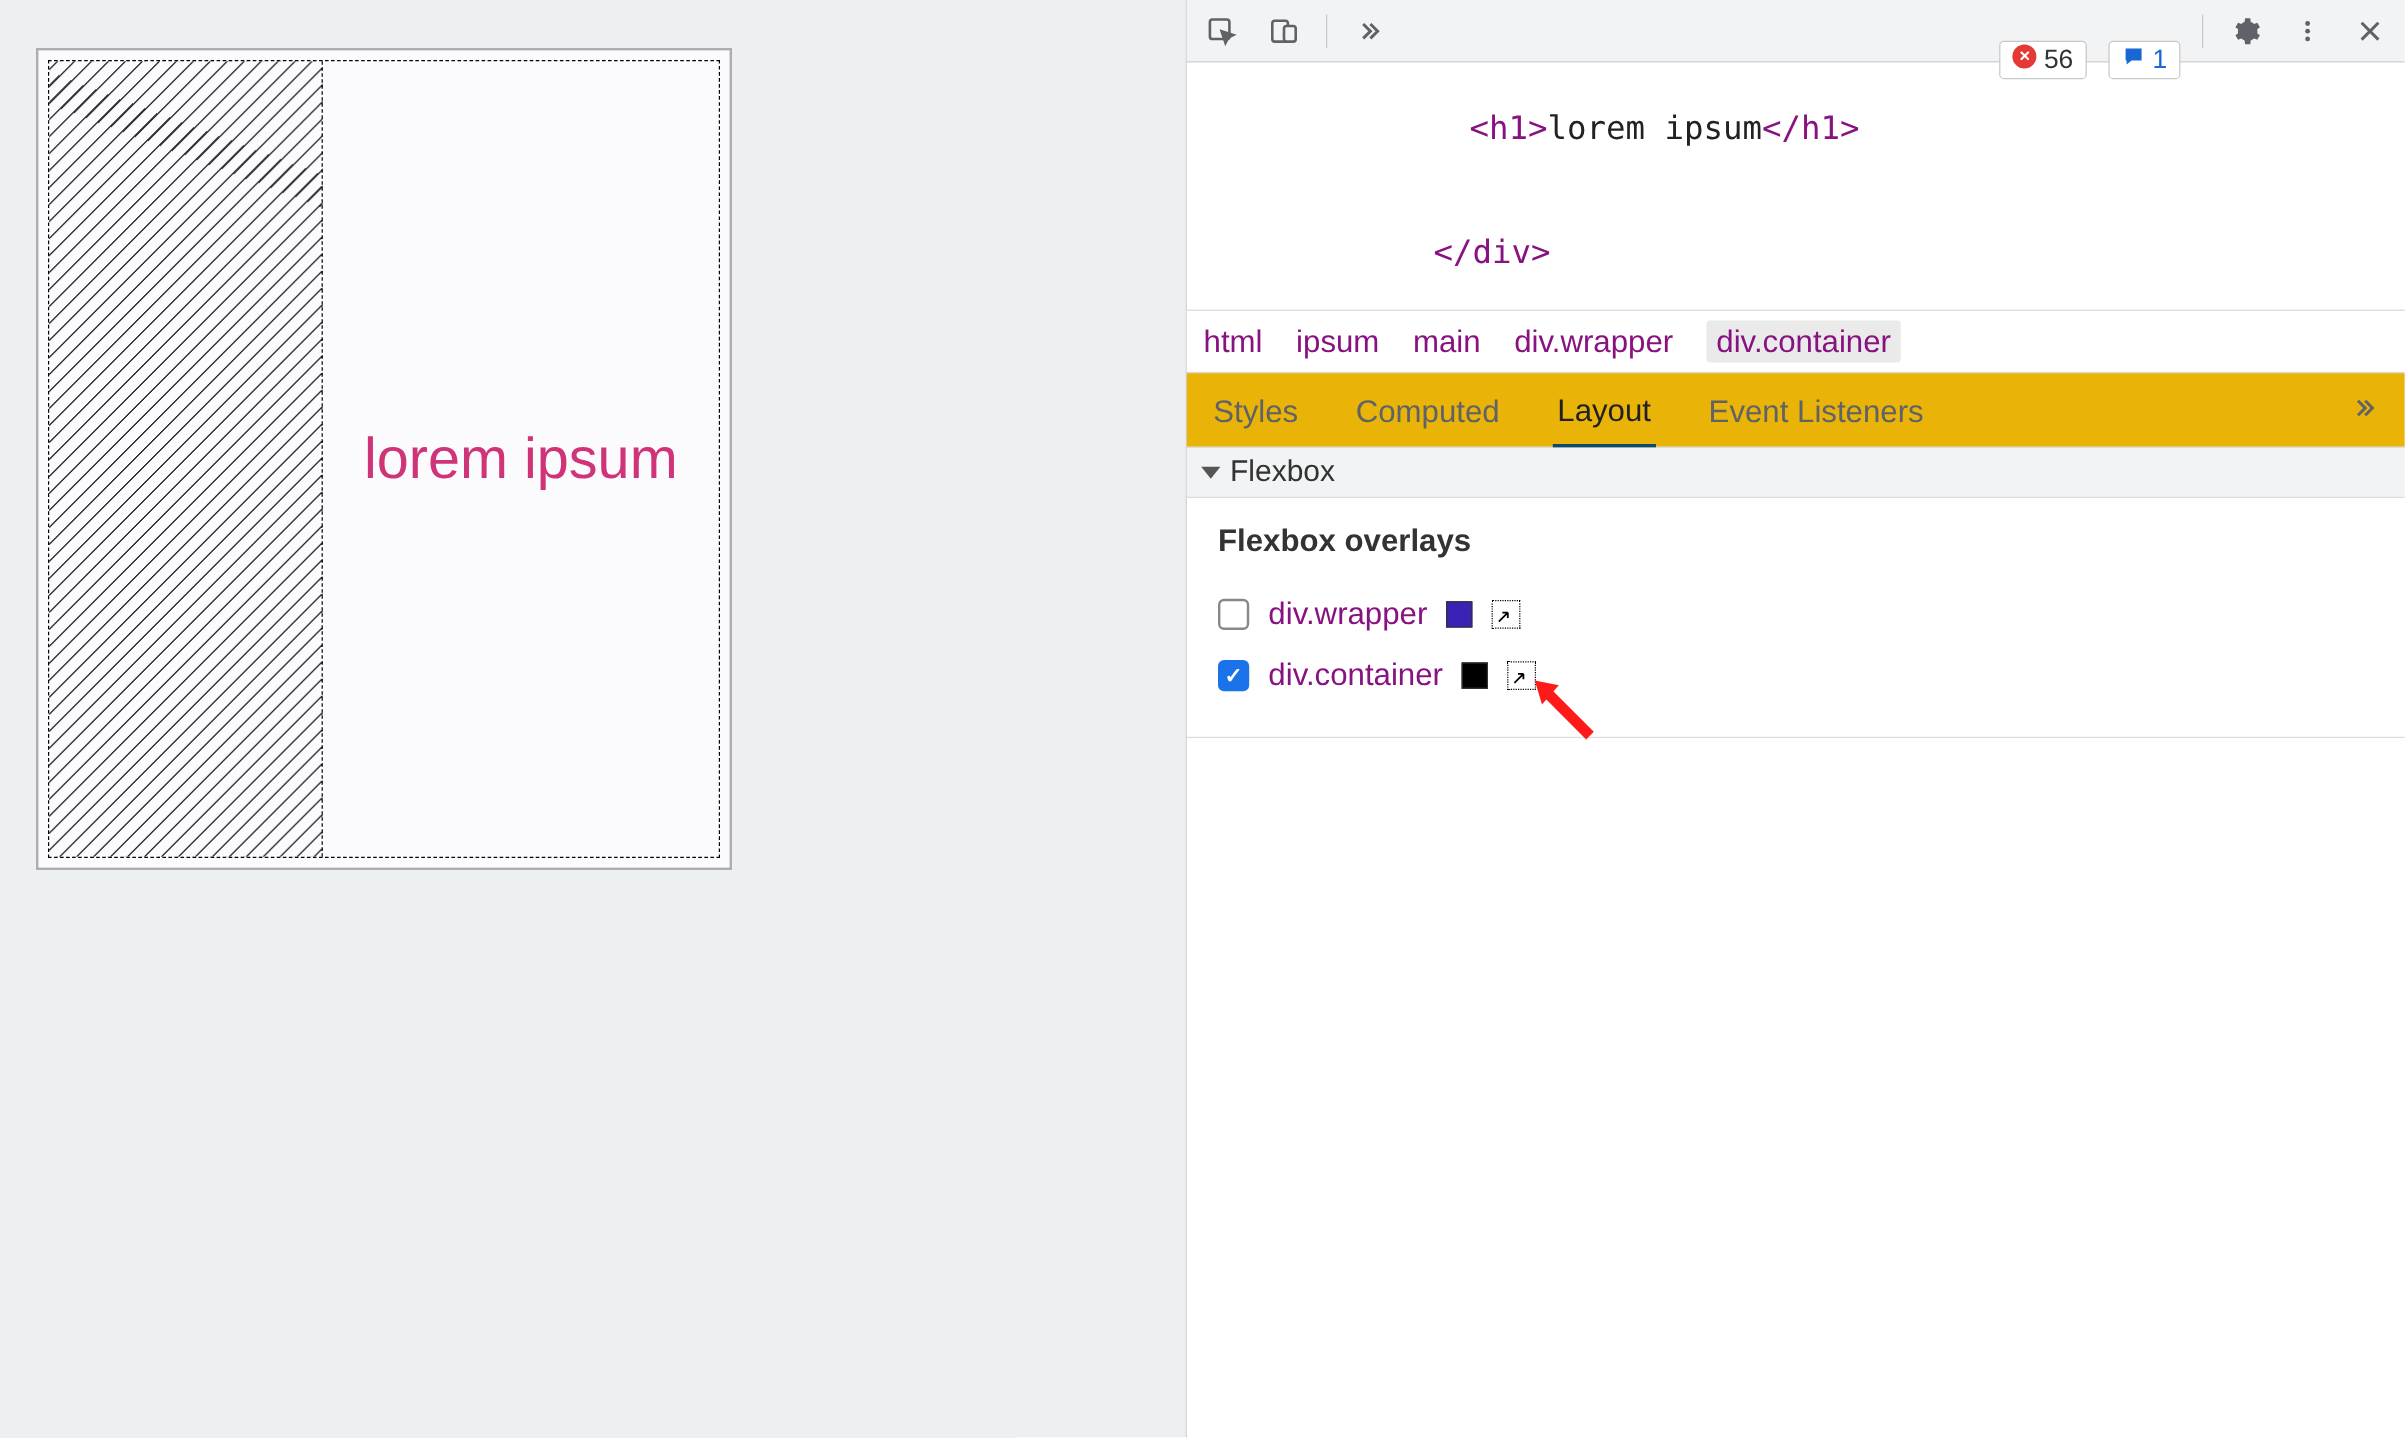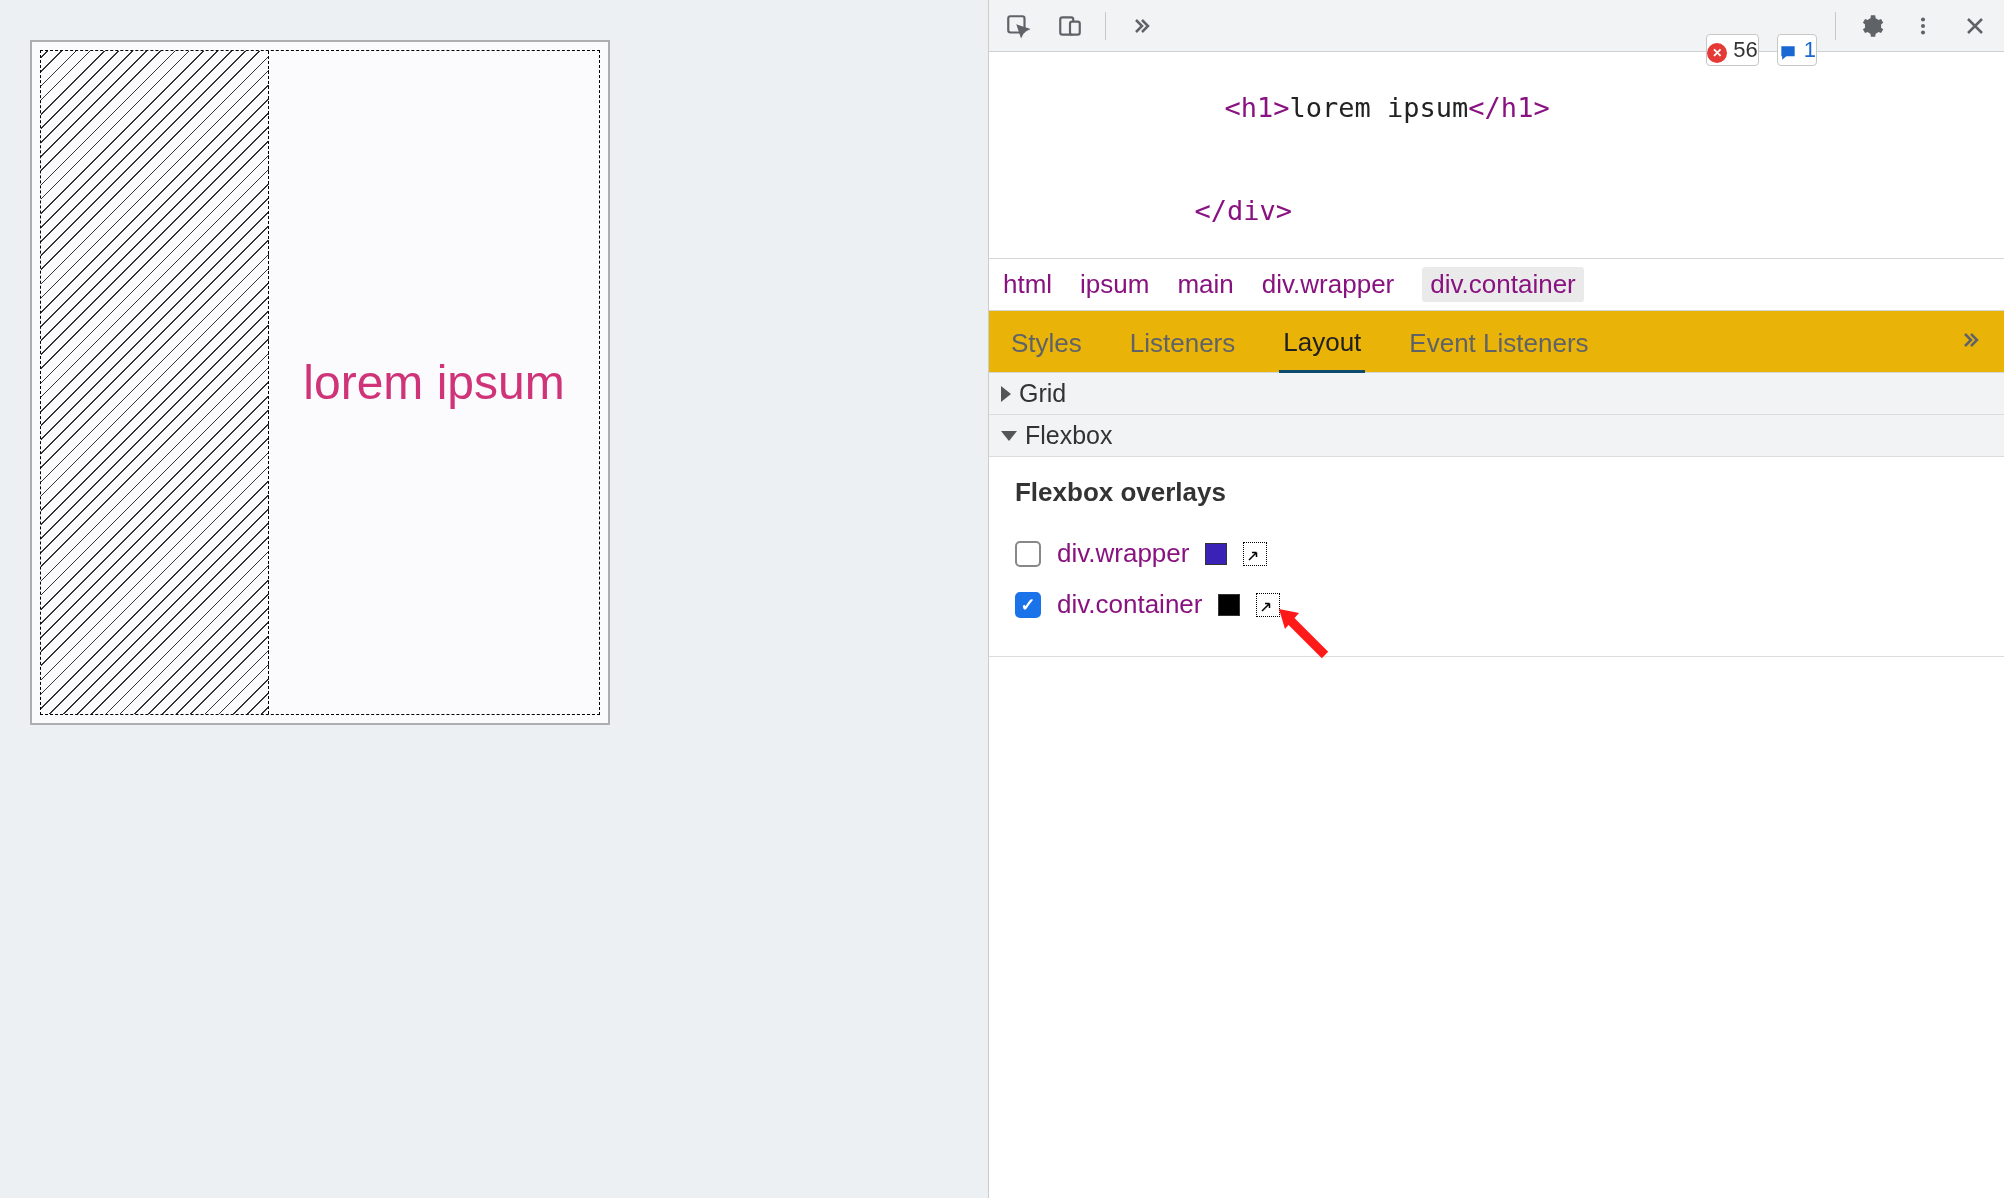--- a/index.html
+++ b/index.html
@@ -83,25 +83,25 @@
   }
   .toolbar .spacer { flex: 1; }
   .toolbar svg { display: block; }
   .icon-btn {
     width: 34px; height: 34px;
     display: flex; align-items: center; justify-content: center;
     cursor: pointer;
   }
   .badge {
     display: flex;
-    align-items: flex-end;
+    align-items: flex-start;
     gap: 6px;
     border: 1px solid #c7c7c7;
     border-radius: 4px;
-    padding: 2px 0;
+    padding: 2px 10px;
     font-size: 22px;
     font-weight: 500;
     background: #fff;
     cursor: pointer;
     margin-top: 48px;
   }
   .badge .dot-err {
     width: 20px; height: 20px; border-radius: 50%; background: #e53935;
     display: flex; align-items: center; justify-content: center;
   }
@@ -339,34 +339,30 @@
   <div class="breadcrumb">
     <span class="crumb">html</span>
     <span class="crumb">ipsum</span>
     <span class="crumb">main</span>
     <span class="crumb">div.wrapper</span>
     <span class="crumb selected">div.container</span>
   </div>
 
   <div class="subtabs">
     <div class="tab">Styles</div>
-    <div class="tab">Listeners</div>
+    <div class="tab">Computed</div>
     <div class="tab active">Layout</div>
     <div class="tab">Event Listeners</div>
     <div class="tab more">
       <svg width="24" height="24" viewBox="0 0 24 24" fill="#5f6368">
         <path d="M7 6 L13 12 L7 18 M13 6 L19 12 L13 18" stroke="#5f6368" stroke-width="2.5" fill="none"></path>
       </svg>
     </div>
   </div>
 
-  <div class="section-header">
-    <span class="tri-collapsed"></span>
-    <span>Grid</span>
-  </div>
 
   <div class="section-header">
     <span class="tri-expanded"></span>
     <span>Flexbox</span>
   </div>
 
   <div class="section-body">
     <div class="section-title">Flexbox overlays</div>
 
     <div class="overlay-row">

